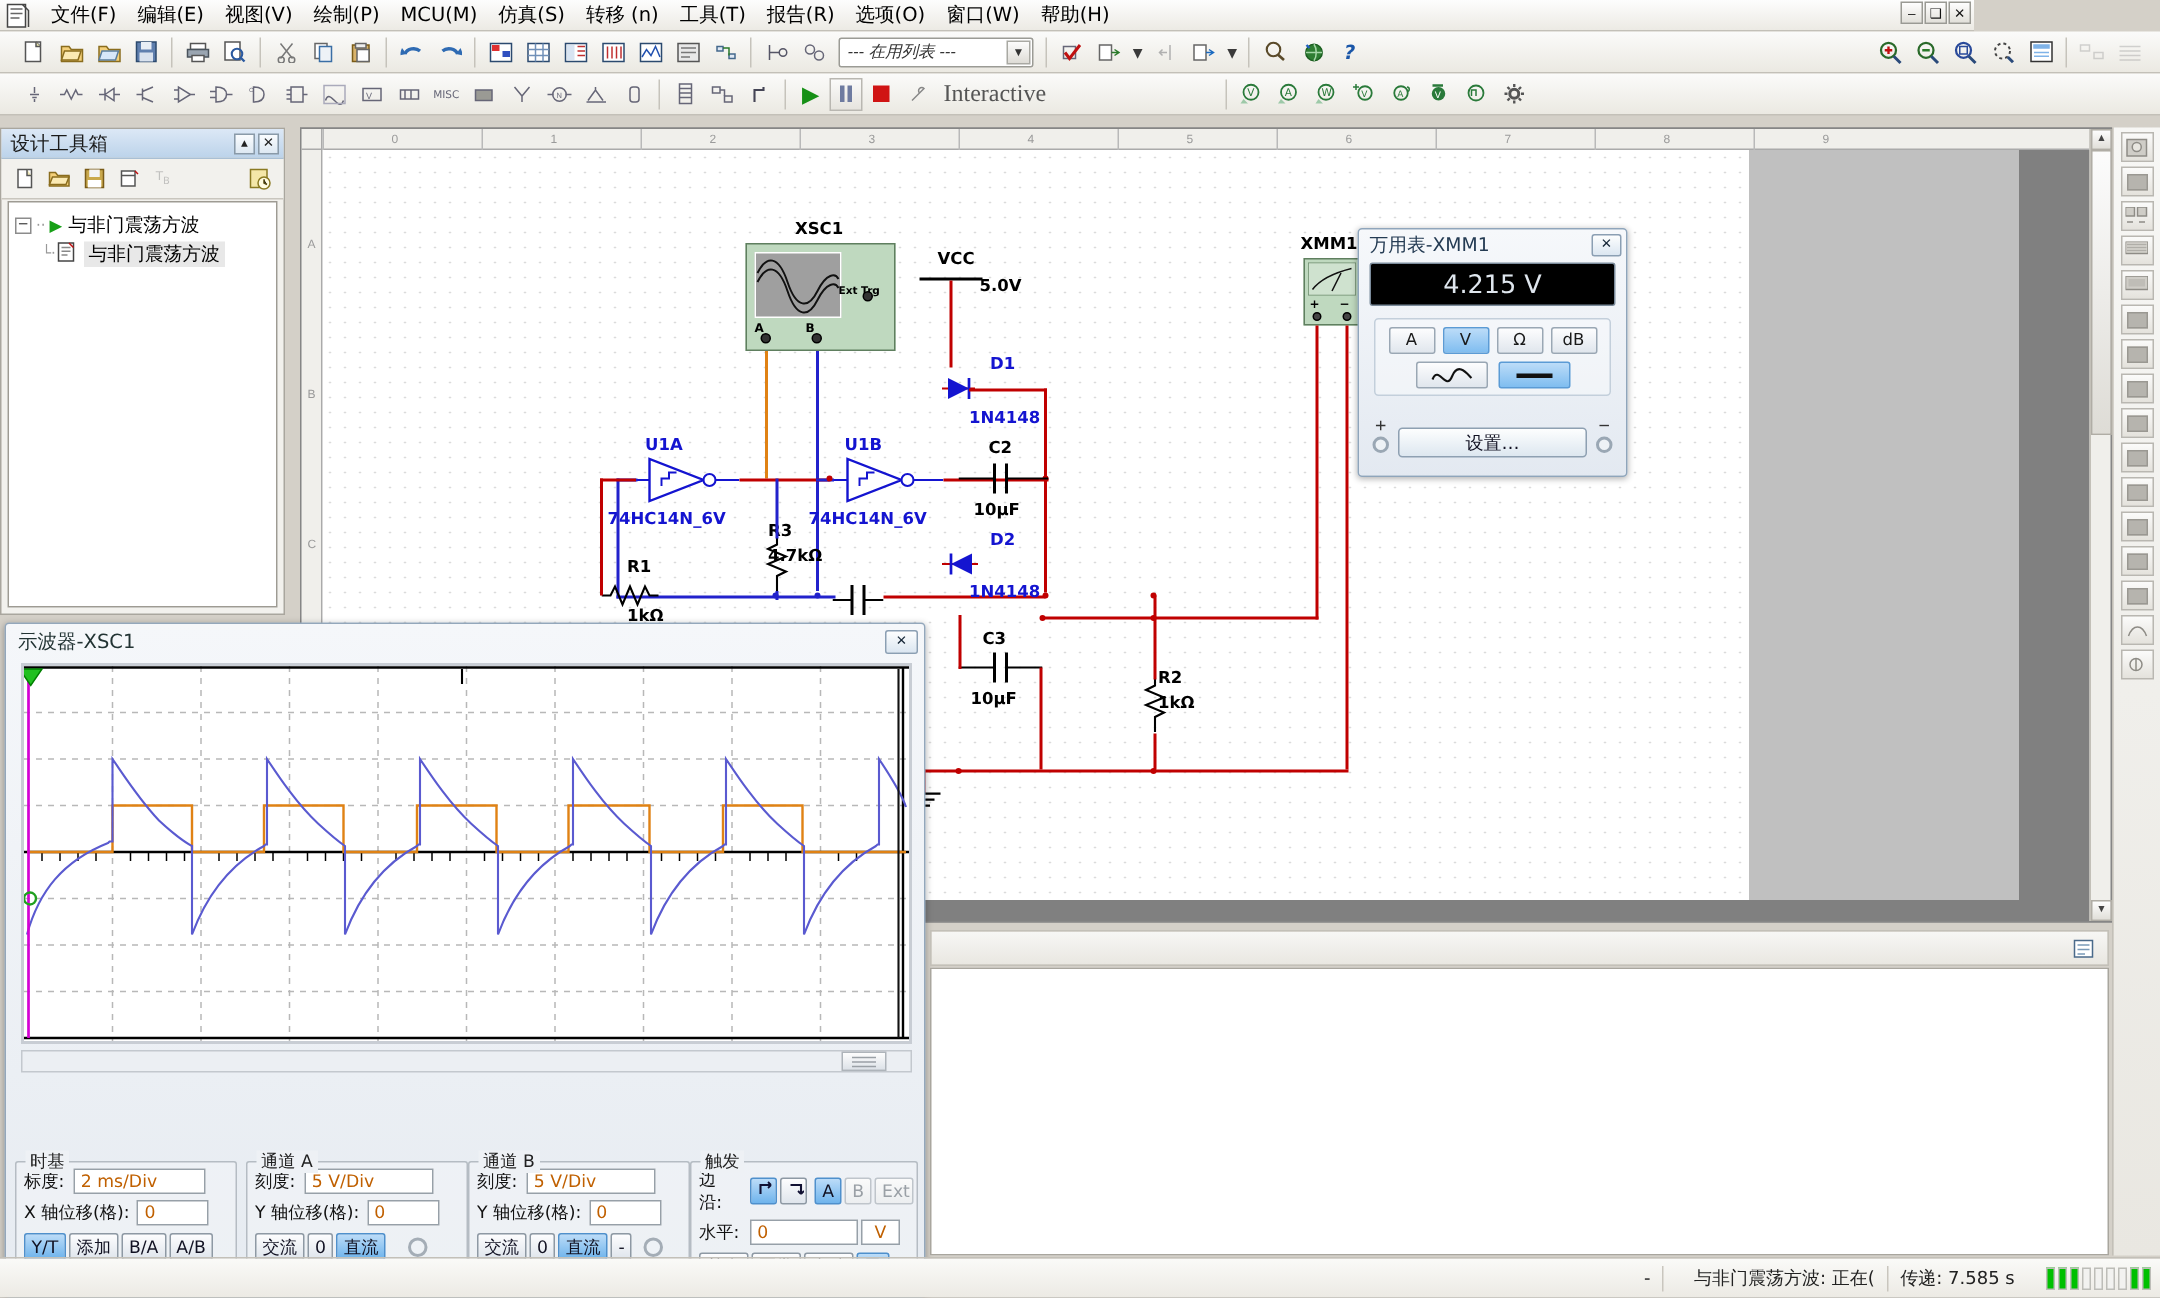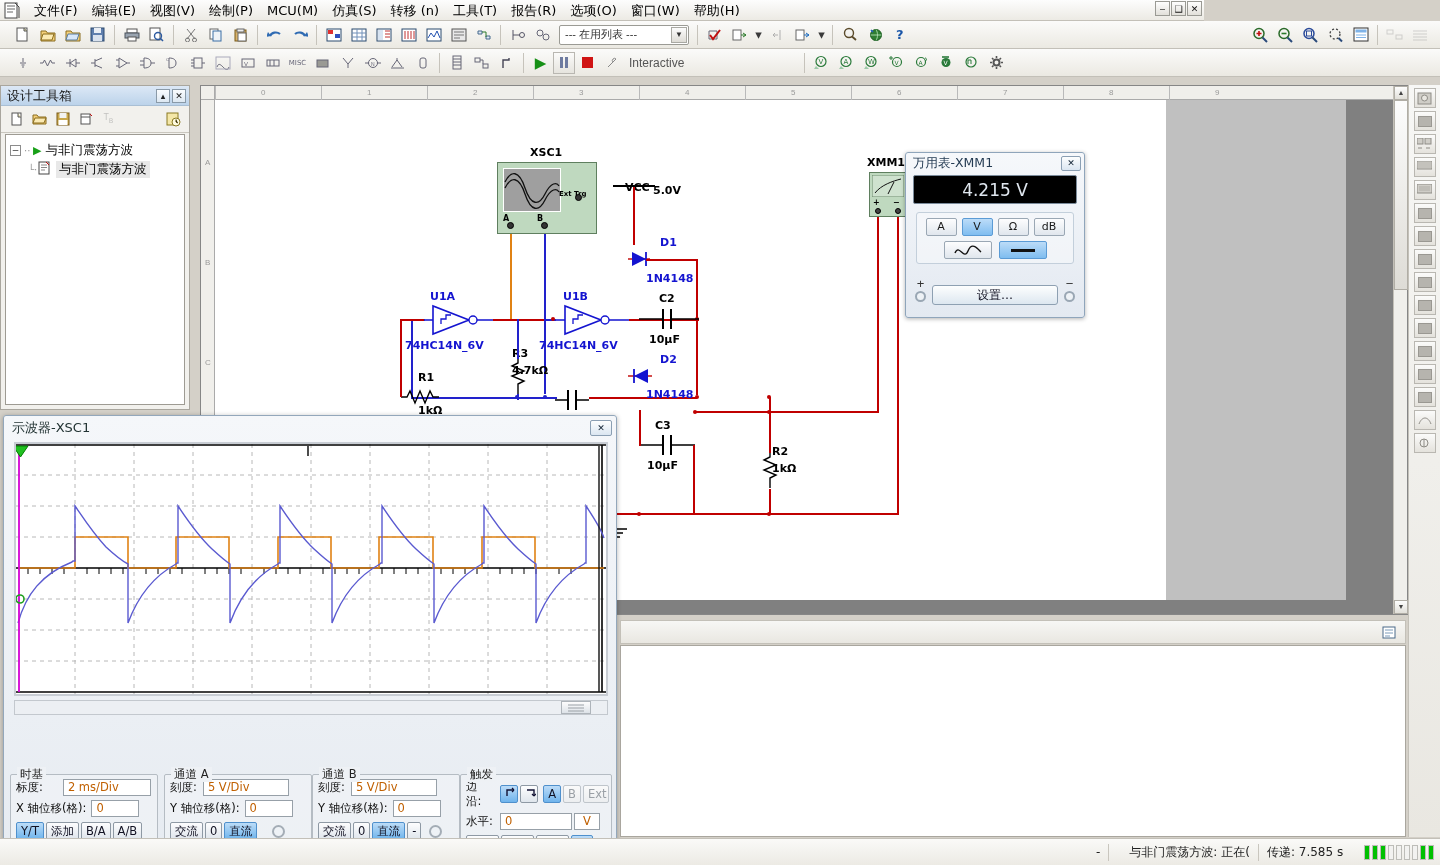--- a/index.html
+++ b/index.html
@@ -8,21 +8,21 @@
     width: 1440px; height: 865px;
     overflow: hidden;
     font-family: "Liberation Sans", "DejaVu Sans", sans-serif;
     font-size: 12px;
     background: #d4d0c8;
   }
   #app { position: relative; width: 1440px; height: 865px; }
 
   
   .menubar {
-    position: absolute; top: 0; left: 0; width: 1204px; height: 21px;
+    position: absolute; top: 0; left: 0; width: 1316px; height: 21px;
     background: linear-gradient(#fdfdfd, #eceae4);
     border-bottom: 1px solid #c3c0b8;
     display: flex; align-items: center;
   }
   .menu-logo { width: 20px; height: 17px; margin: 0 4px 0 3px; position: relative; }
   .menubar .mi {
     padding: 2px 7px; font-size: 13px; color: #000; white-space: nowrap;
     font-family: "DejaVu Sans", sans-serif; line-height: 15px;
   }
   .winbtns { position: absolute; right: 2px; top: 1px; display: flex; gap: 1px; }
@@ -31,41 +31,41 @@
     border: 1px solid #9a9a94; background: linear-gradient(#fefefe,#e2e0da); color: #111;
   }
 
   
   .toolbar {
     position: absolute; left: 0; width: 1440px;
     background: linear-gradient(#fbfbfa, #ebe9e2);
     border-bottom: 1px solid #c3c0b8;
     display: flex; align-items: center;
   }
-  .tb1 { top: 21px; height: 28px; }
+  .tb1 { top: 21px; height: 28px; font-style: italic; }
   .tb2 { top: 49px; height: 28px; }
   .tbtn {
     width: 23px; height: 23px; margin: 0 1px; position: relative;
     border: 1px solid transparent; border-radius: 2px;
     display: flex; align-items: center; justify-content: center;
     font-size: 13px; color: #3a3a3a;
   }
   .tsep { width: 1px; height: 20px; background: #c6c3bb; margin: 0 4px; }
   .combo {
     width: 130px; height: 20px; margin: 0 4px; background: #fff;
     border: 1px solid #9b9b95; border-radius: 2px;
     display: flex; align-items: center; font-size: 11px; color: #333;
     padding-left: 5px; position: relative;
   }
   .combo .arrow {
     position: absolute; right: 1px; top: 1px; width: 16px; height: 16px;
     background: linear-gradient(#fcfcfc,#dedcd6); border: 1px solid #a9a9a3;
     display: flex; align-items: center; justify-content: center; font-size: 8px;
   }
-  .interactive-lbl { font-size: 12px; color: #555; margin-left: 4px; font-family: Liberation Sans, sans-serif; }
+  .interactive-lbl { font-size: 16px; color: #555; margin-left: 4px; font-family: Liberation Serif, serif; }
 
   
   .simrun { color: #169016; font-size: 15px; }
   .simpause {
     width: 22px; height: 22px; border: 1px solid #b9b7b1;
     background: linear-gradient(#fbfbfa,#e6e4de);
     display: flex; align-items: center; justify-content: center;
   }
   .pausebars { display: flex; gap: 2px; }
   .pausebars i { width: 3px; height: 11px; background: #6e7ba0; display: block; }
@@ -860,21 +860,21 @@
         <span class="lbl lbl-blk" style="left:62px;top:28px;font-size:7px">Ext Trg</span>
         <div style="position:absolute;left:10px;top:60px;width:7px;height:7px;border-radius:50%;background:#333;border:1px solid #000"></div>
         <div style="position:absolute;left:44px;top:60px;width:7px;height:7px;border-radius:50%;background:#333;border:1px solid #000"></div>
         <div style="position:absolute;left:78px;top:32px;width:7px;height:7px;border-radius:50%;background:#333;border:1px solid #000"></div>
       </div>
       <span class="lbl lbl-blk" style="left:315px;top:46px">XSC1</span>
 
       <div class="wire-org" style="left:295px;top:134px;width:2px;height:85px"></div>
       <div class="wire-blue" style="left:329px;top:134px;width:2px;height:160px"></div>
 
-      <span class="lbl lbl-blk" style="left:410px;top:81px">VCC</span>
+      <span class="lbl lbl-blk" style="left:410px;top:66px">VCC</span>
       <div class="wire-blk" style="left:398px;top:85px;width:42px;height:2px"></div>
       <span class="lbl lbl-blk" style="left:438px;top:84px">5.0V</span>
       <div class="wire" style="left:418px;top:87px;width:2px;height:58px"></div>
 
       <span class="lbl lbl-blue" style="left:445px;top:136px">D1</span>
       <svg style="position:absolute;left:405px;top:148px" width="44" height="22">
         <path d="M8 11h22" stroke="#c00000" stroke-width="1.4"></path>
         <path d="M12 4l14 7-14 7z" fill="#1414d0"></path>
         <path d="M26 4v14" stroke="#1414d0" stroke-width="1.8"></path>
       </svg>
@@ -1150,21 +1150,21 @@
         <svg width="28" height="11">
             <path d="M6 3h16M6 6h16M6 9h16" stroke="#9aa0a6"></path>
           </svg>
       </div>
     </div>
 
     <div class="grp" style="left:6px; top:358px; width:148px; height:85px;">
       <span class="grp-lbl">时基</span>
       <div class="fld-row">
         <span class="fld-lbl">标度:</span>
-        <span class="fld" style="width:88px;margin-left:20px">2 ms/Div</span>
+        <span class="fld" style="width:88px;margin-left:6px">2 ms/Div</span>
       </div>
       <div class="fld-row">
         <span class="fld-lbl">X 轴位移(格):</span>
         <span class="fld" style="width:48px;margin-left:5px">0</span>
       </div>
       <div class="fld-row" style="margin-top:5px">
         <span class="mini-btn on">Y/T</span>
         <span class="mini-btn">添加</span>
         <span class="mini-btn">B/A</span>
         <span class="mini-btn">A/B</span>

